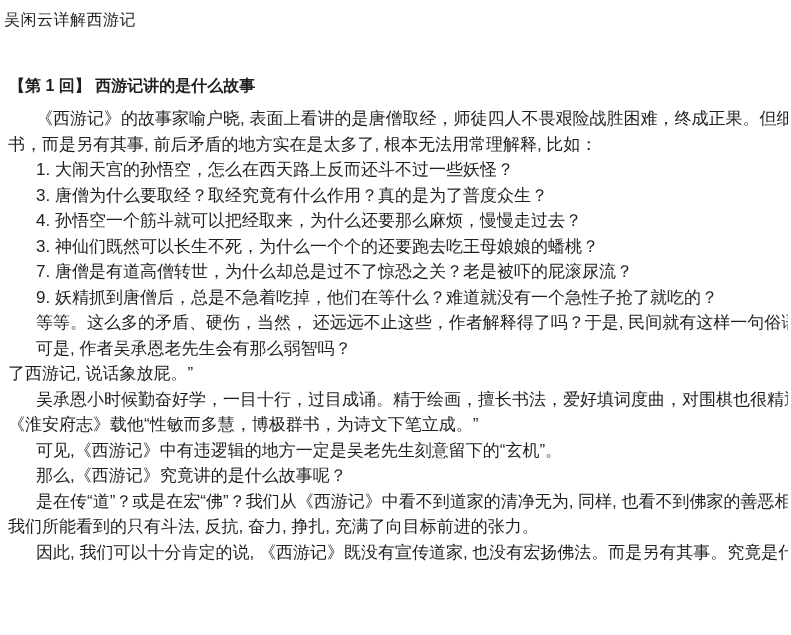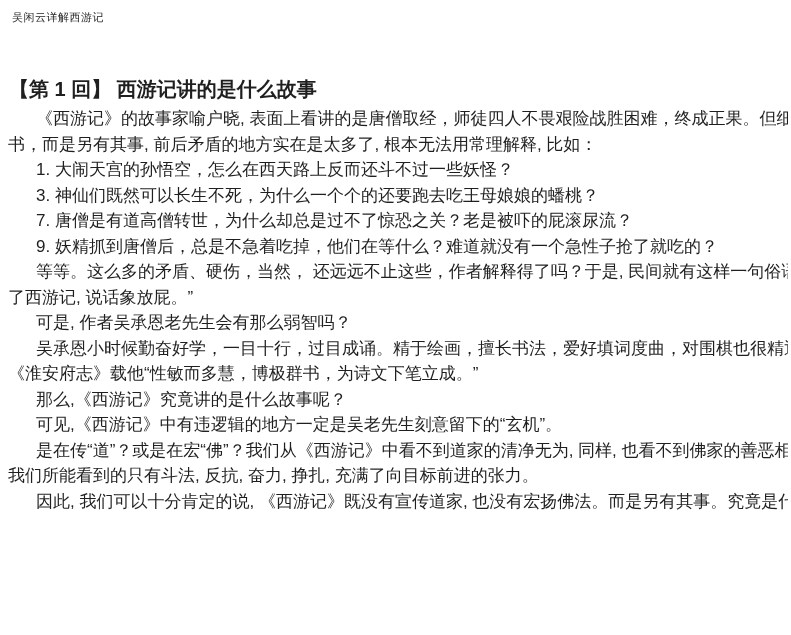--- a/index.html
+++ b/index.html
@@ -10,32 +10,32 @@
   body {
     width: 791px;
     height: 635px;
     overflow: hidden;
     position: relative;
     font-family: "Liberation Sans", sans-serif;
     color: #1f1f1f;
   }
   .doc-title {
     position: absolute;
-    left: 12px;
+    left: 4px;
     top: 10px;
-    font-size: 11px;
+    font-size: 16px;
     font-weight: 400;
     letter-spacing: 0.5px;
     white-space: nowrap;
   }
   .chapter-heading {
     position: absolute;
     left: 9px;
     top: 76px;
-    font-size: 20px;
+    font-size: 16px;
     font-weight: 700;
     white-space: nowrap;
   }
   .text-block {
     position: absolute;
     left: 8px;
     top: 106px;
     width: 780px;
   }
   .line {
@@ -56,28 +56,30 @@
 <div>
 
   <div class="doc-title">吴闲云详解西游记</div>
 
   <div class="chapter-heading">【第 1 回】 西游记讲的是什么故事</div>
 
   <div class="text-block">
     <div class="line indent">《西游记》的故事家喻户晓, 表面上看讲的是唐僧取经，师徒四人不畏艰险战胜困难，终成正果。但细看此</div>
     <div class="line">书，而是另有其事, 前后矛盾的地方实在是太多了, 根本无法用常理解释, 比如：</div>
     <div class="line indent">1. 大闹天宫的孙悟空，怎么在西天路上反而还斗不过一些妖怪？</div>
+    <div class="line indent">3. 唐僧为什么要取经？取经究竟有什么作用？真的是为了普度众生？</div>
+    <div class="line indent">4. 孙悟空一个筋斗就可以把经取来，为什么还要那么麻烦，慢慢走过去？</div>
     <div class="line indent">3. 神仙们既然可以长生不死，为什么一个个的还要跑去吃王母娘娘的蟠桃？</div>
     <div class="line indent">7. 唐僧是有道高僧转世，为什么却总是过不了惊恐之关？老是被吓的屁滚尿流？</div>
     <div class="line indent">9. 妖精抓到唐僧后，总是不急着吃掉，他们在等什么？难道就没有一个急性子抢了就吃的？</div>
     <div class="line indent">等等。这么多的矛盾、硬伤，当然， 还远远不止这些，作者解释得了吗？于是, 民间就有这样一句俗语:“看</div>
+    <div class="line indent">可是, 作者吴承恩老先生会有那么弱智吗？</div>
     <div class="line">了西游记, 说话象放屁。”</div>
-    <div class="line indent">可是, 作者吴承恩老先生会有那么弱智吗？</div>
     <div class="line indent">吴承恩小时候勤奋好学，一目十行，过目成诵。精于绘画，擅长书法，爱好填词度曲，对围棋也很精通。</div>
     <div class="line">《淮安府志》载他“性敏而多慧，博极群书，为诗文下笔立成。”</div>
+    <div class="line indent">可见,《西游记》中有违逻辑的地方一定是吴老先生刻意留下的“玄机”。</div>
     <div class="line indent">那么,《西游记》究竟讲的是什么故事呢？</div>
-    <div class="line indent">可见,《西游记》中有违逻辑的地方一定是吴老先生刻意留下的“玄机”。</div>
     <div class="line indent">是在传“道”？或是在宏“佛”？我们从《西游记》中看不到道家的清净无为, 同样, 也看不到佛家的善恶相报。</div>
     <div class="line">我们所能看到的只有斗法, 反抗, 奋力, 挣扎, 充满了向目标前进的张力。</div>
     <div class="line indent">因此, 我们可以十分肯定的说, 《西游记》既没有宣传道家, 也没有宏扬佛法。而是另有其事。究竟是什么故</div>
   </div>
 
 </div>
 
 </body></html>

